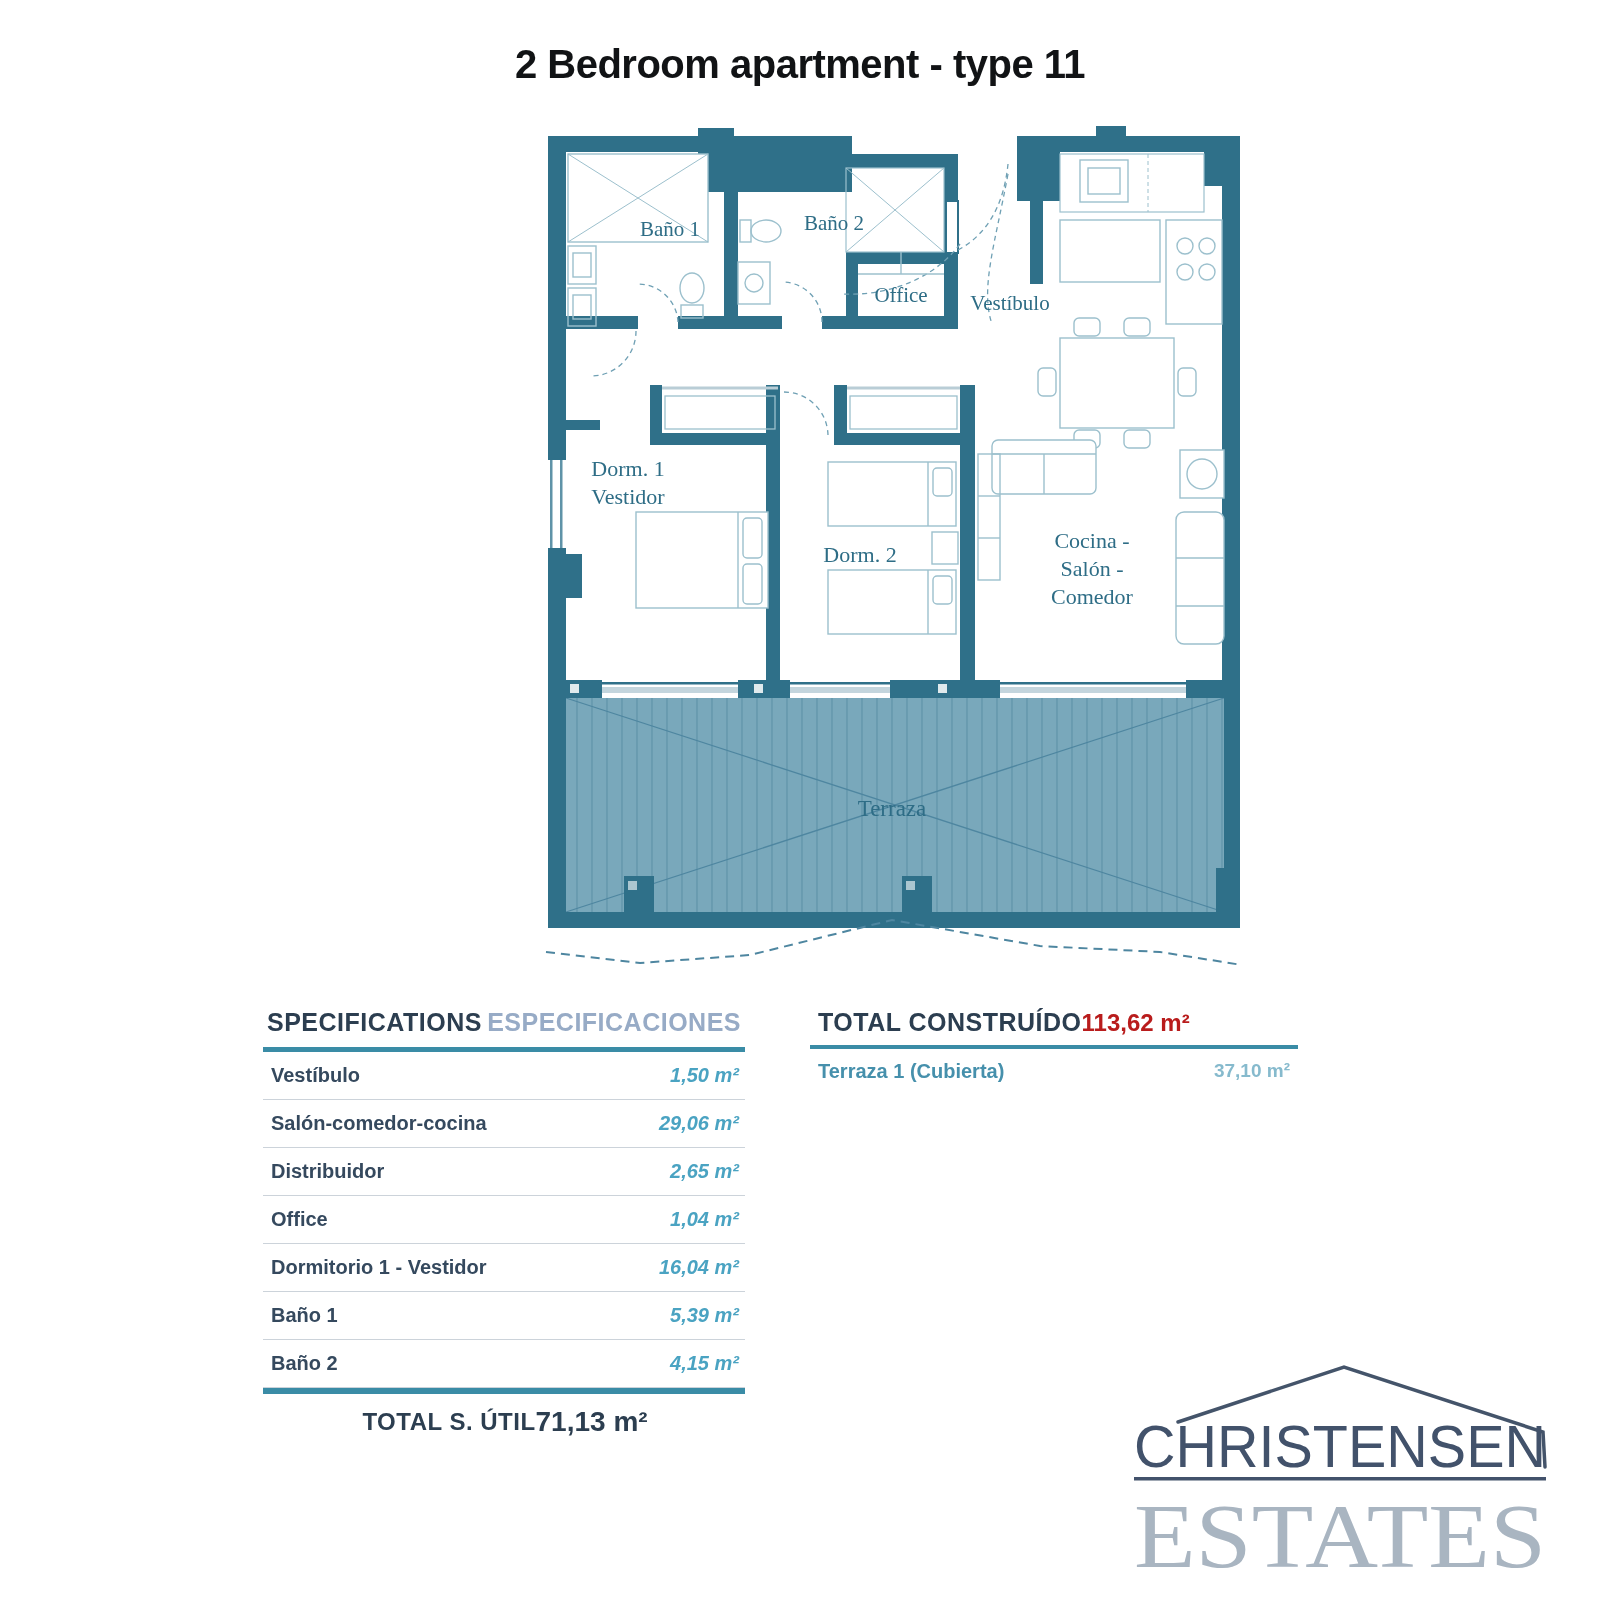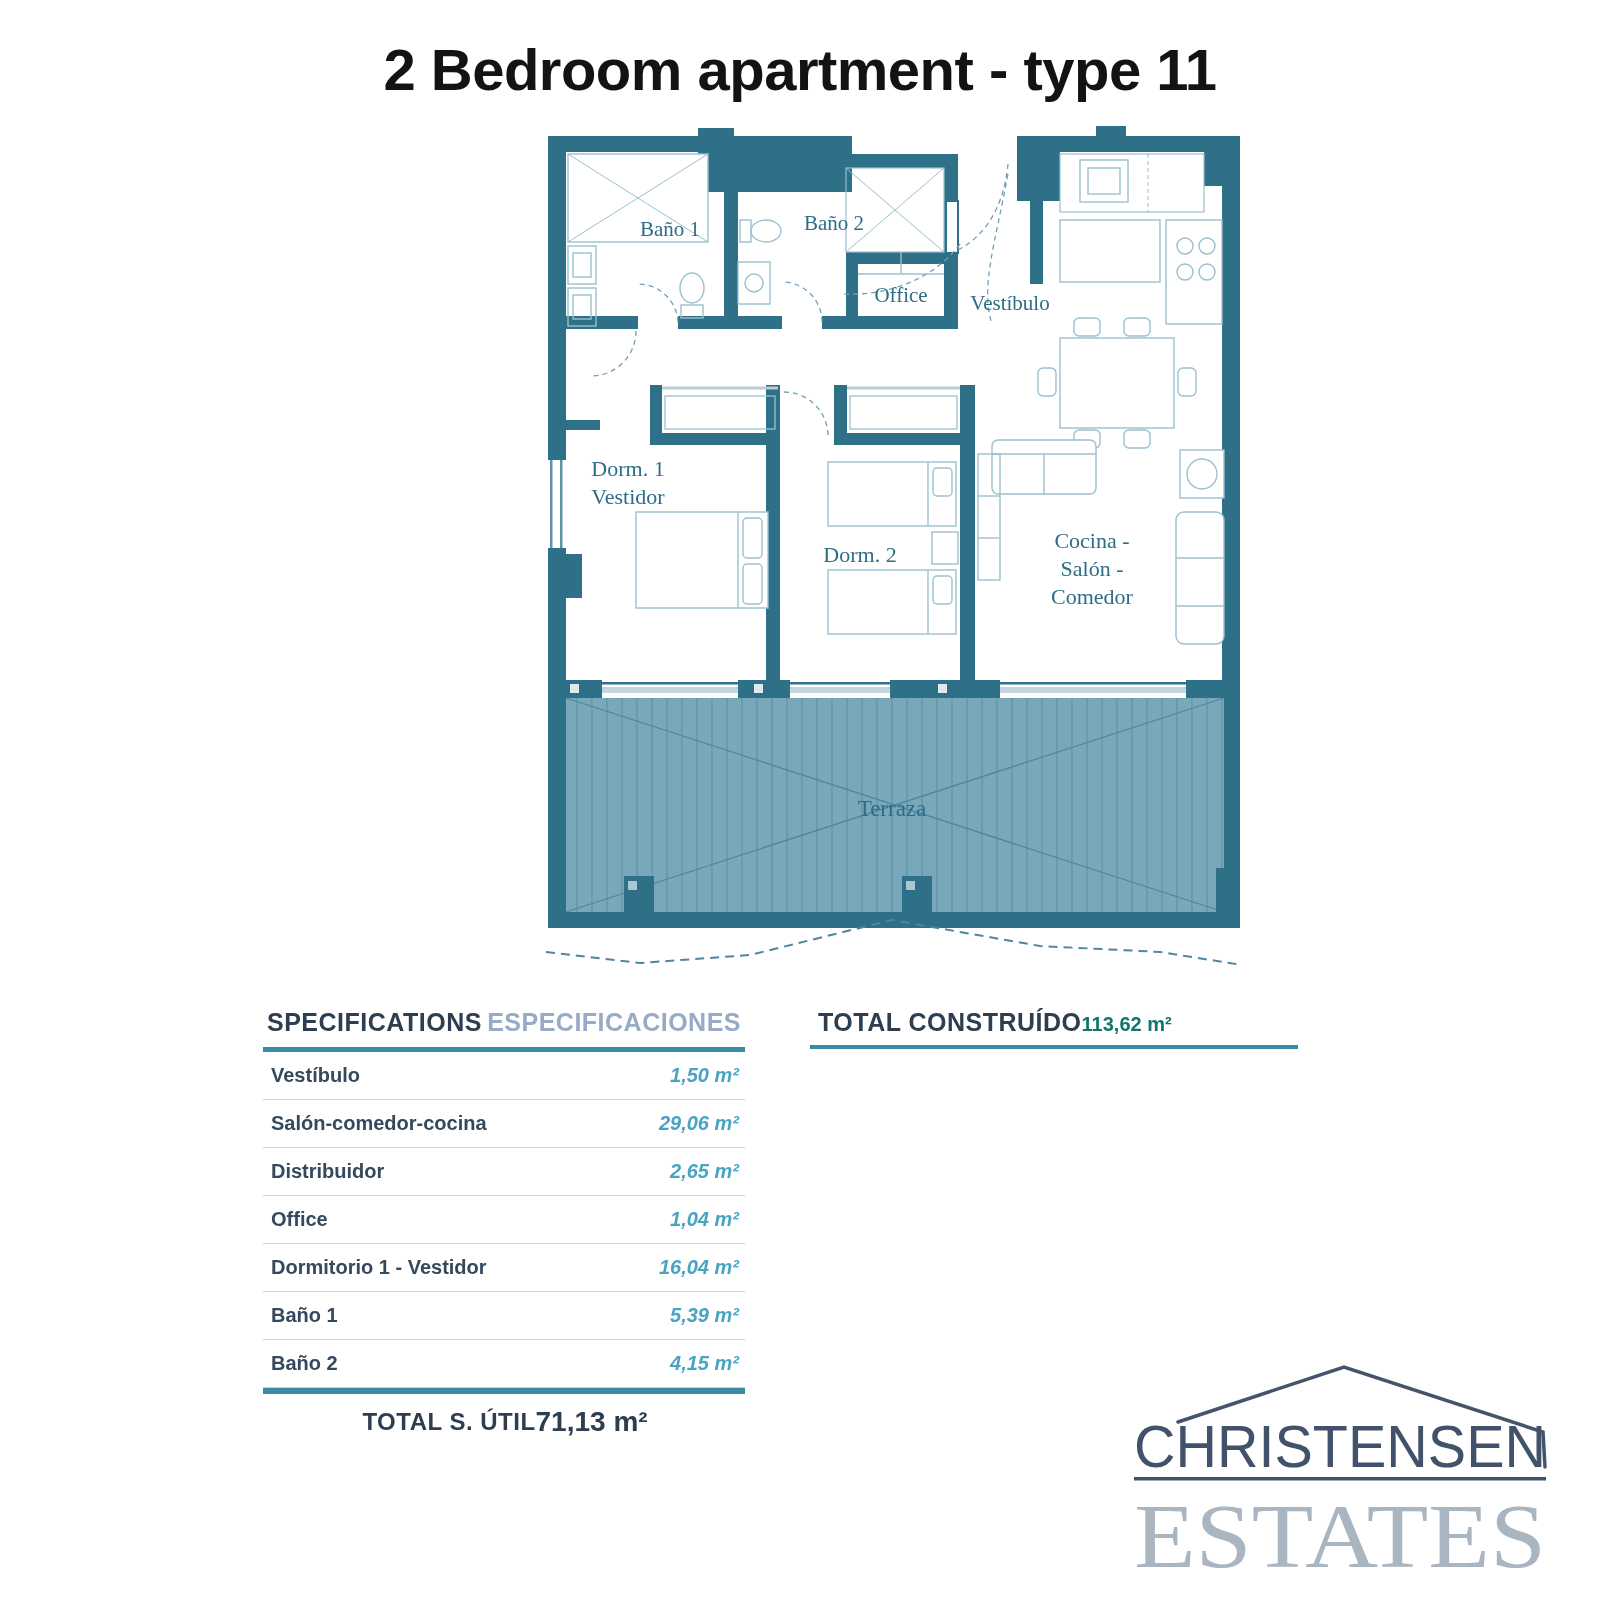--- a/index.html
+++ b/index.html
@@ -1,19 +1,19 @@
 <!DOCTYPE html>
 <html><head>
 <meta charset="utf-8">
 <style>
   html,body{margin:0;padding:0;background:#ffffff;}
   .page{position:relative;width:1600px;height:1600px;background:#ffffff;overflow:hidden;
         font-family:"Liberation Sans",sans-serif;}
-  .page-title{position:absolute;top:36px;left:0;right:0;text-align:center;
-        font-size:58px;font-weight:700;color:#111315;letter-spacing:-0.5px;margin:0;}
+  .page-title{position:absolute;top:42px;left:0;right:0;text-align:center;
+        font-size:40px;font-weight:700;color:#111315;letter-spacing:-0.5px;margin:0;}
   .plan-wrap{position:absolute;left:540px;top:124px;width:710px;height:850px;}
   .plan-wrap svg{display:block;}
   .plan-label{font-family:"Liberation Serif",serif;fill:#2e6d86;}
 
   
   .spec-table{position:absolute;left:246px;top:1008px;width:482px;margin-left:17px;}
   .spec-header{display:flex;justify-content:space-between;align-items:baseline;padding:0 4px;}
   .hdr-en{font-size:25px;font-weight:700;color:#2c3e50;letter-spacing:0.5px;}
   .hdr-es{font-size:25px;font-weight:700;color:#97abc6;letter-spacing:0.5px;}
   .teal-rule{height:5px;background:#3a8ca6;margin-top:10px;}
@@ -24,21 +24,21 @@
   .spec-row .lbl{font-size:20px;font-weight:600;color:#35495e;}
   .spec-row .val{font-size:20px;font-weight:600;color:#4aa3c2;font-style:italic;}
   .spec-total{display:flex;justify-content:center;align-items:center;height:56px;padding:0 6px 0 8px;}
   .spec-total .lbl{font-size:24px;font-weight:700;color:#2c3e50;letter-spacing:0.5px;}
   .spec-total .val{font-size:28px;font-weight:700;color:#2c3e50;}
 
   
   .con-table{position:absolute;left:810px;top:1008px;width:488px;}
   .con-header{display:flex;align-items:baseline;padding:0 6px 0 8px;}
   .con-header .lbl{font-size:25px;font-weight:700;color:#2c3e50;letter-spacing:0.5px;}
-  .con-header .val{font-size:20px;font-weight:700;color:#0f766e;}
+  .con-header .val{font-size:24px;font-weight:700;color:#b91c1c;}
   .con-rule{height:4px;background:#3a8ca6;margin-top:8px;}
   .con-row{display:flex;justify-content:space-between;align-items:center;height:44px;padding:0 8px 0 8px;}
   .con-row .lbl{font-size:20px;font-weight:600;color:#4690ac;}
   .con-row .val{font-size:19px;font-weight:600;color:#86bacd;}
 
   .logo{position:absolute;left:1126px;top:1360px;width:432px;height:218px;}
 </style>
 </head>
 <body>
 
@@ -280,20 +280,24 @@
       <span class="val">71,13 m²</span>
     </div>
   </div>
 
   <div class="con-table">
     <div class="con-header">
       <span class="lbl">TOTAL CONSTRUÍDO</span>
       <span class="val">113,62 m²</span>
     </div>
     <div class="con-rule"></div>
+    <div class="con-row">
+      <span class="lbl">Terraza 1 (Cubierta)</span>
+      <span class="val">37,10 m²</span>
+    </div>
   </div>
 
   <div class="logo">
     <svg viewBox="0 0 432 218" width="432" height="218">
       <polyline points="52,62 218,7 417,72 419,107" fill="none" stroke="#44546a" stroke-width="3.5" stroke-linecap="round" stroke-linejoin="miter"></polyline>
       <text x="8" y="107" font-size="60" font-family="Liberation Sans, sans-serif" font-weight="400" fill="#42526b" textLength="412" lengthAdjust="spacingAndGlyphs">CHRISTENSEN</text>
       <rect x="8" y="117" width="412" height="3.5" fill="#42526b"></rect>
       <text x="8" y="207" font-size="90" font-family="Liberation Serif, serif" font-weight="400" fill="#a9b5c1" textLength="412" lengthAdjust="spacingAndGlyphs">ESTATES</text>
     </svg>
   </div>

